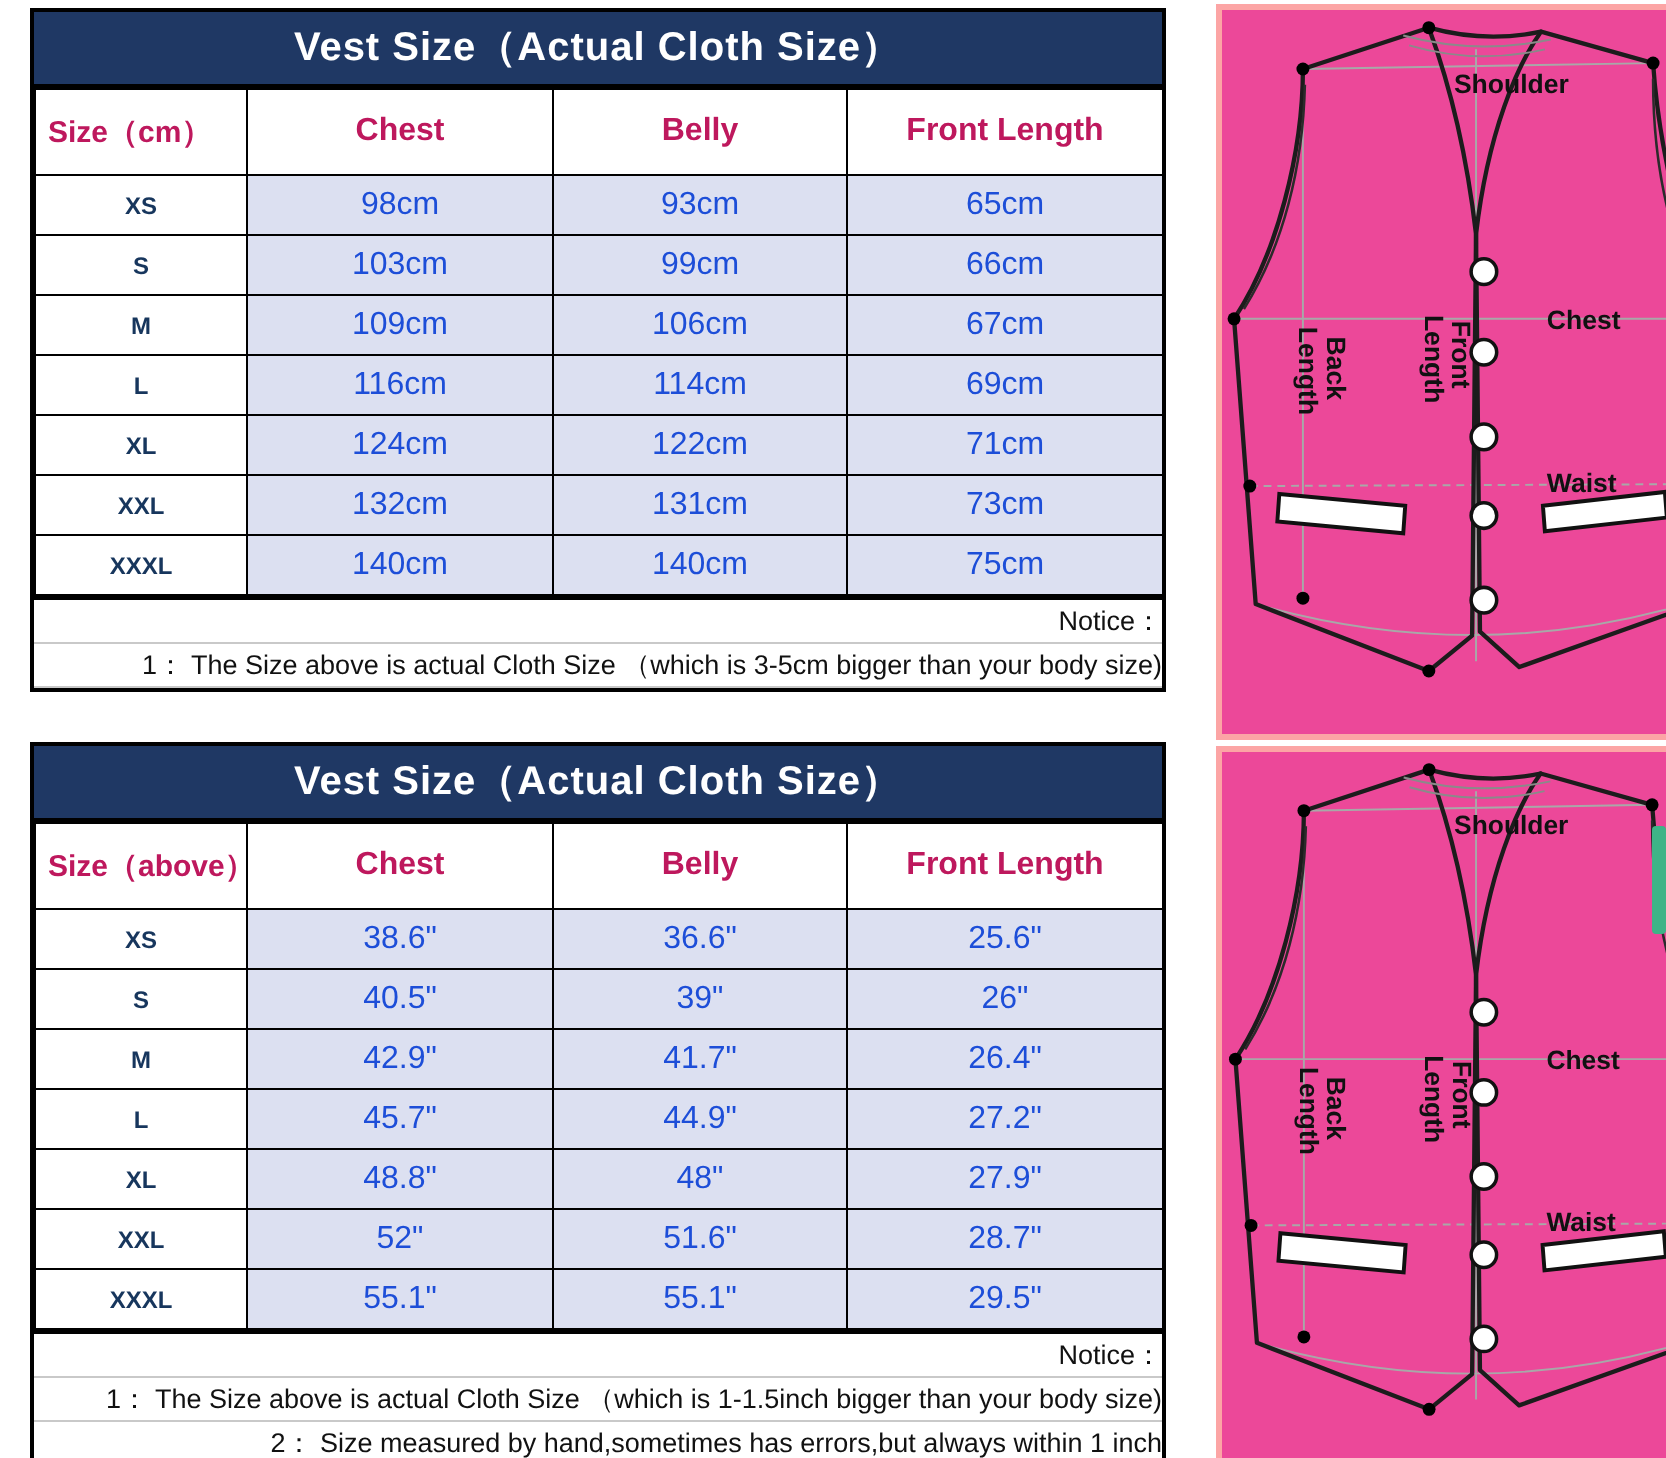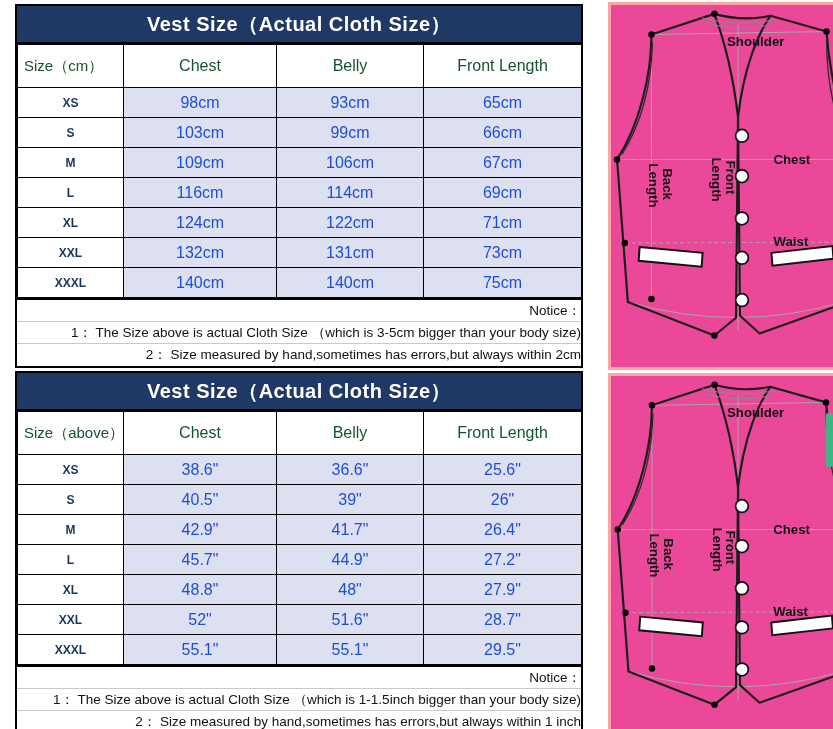--- a/index.html
+++ b/index.html
@@ -12,21 +12,21 @@
     position:absolute;left:15px;width:564px;
     border:2.5px solid #000;background:#fff;
   }
   .tbl-title{
     height:36px;line-height:36px;text-align:center;
     background:#1F3864;color:#fff;font-size:20px;font-weight:700;
     border-bottom:2px solid #000;letter-spacing:.5px;
   }
   table{border-collapse:collapse;table-layout:fixed;width:100%;}
   th,td{border:1.5px solid #000;padding:0;overflow:hidden;white-space:nowrap;}
-  thead th{height:42px;font-size:16px;font-weight:400;color:#14532d;text-align:center;background:#fff;}
+  thead th{height:42px;font-size:16px;font-weight:700;color:#be185d;text-align:center;background:#fff;}
   thead th.size-h{text-align:left;padding-left:6px;font-size:15px;}
   tbody tr{height:30px;}
   tbody th{font-size:12px;font-weight:700;color:#17365D;text-align:center;background:#fff;}
   tbody td{font-size:16px;color:#1d4ed8;text-align:center;background:#DCE0F1;}
   .notice{border-top:2px solid #000;background:#fff;}
   .n-line{
     font-size:13.5px;color:#111;line-height:21px;height:21px;
     padding-left:4px;border-bottom:1px solid #c9c9c9;
     overflow:hidden;white-space:nowrap;text-align:right;
   }
@@ -113,21 +113,20 @@
         <th>XXXL</th>
         <td>140cm</td>
         <td>140cm</td>
         <td>75cm</td>
       </tr>
     </tbody>
   </table>
   <div class="notice">
     <div class="n-line">Notice：</div>
     <div class="n-line">1： The Size above is actual Cloth Size （which is 3-5cm bigger than your body size)</div>
-    <div class="n-line last">2： Size measured by hand,sometimes has errors,but always within 2cm</div>
   </div>
 </div>
 
 <div class="size-table" style="top:371px">
   <div class="tbl-title">Vest Size（Actual Cloth Size）</div>
   <table>
     <colgroup>
         <col style="width:106px">
         <col style="width:153px">
         <col style="width:147px">

